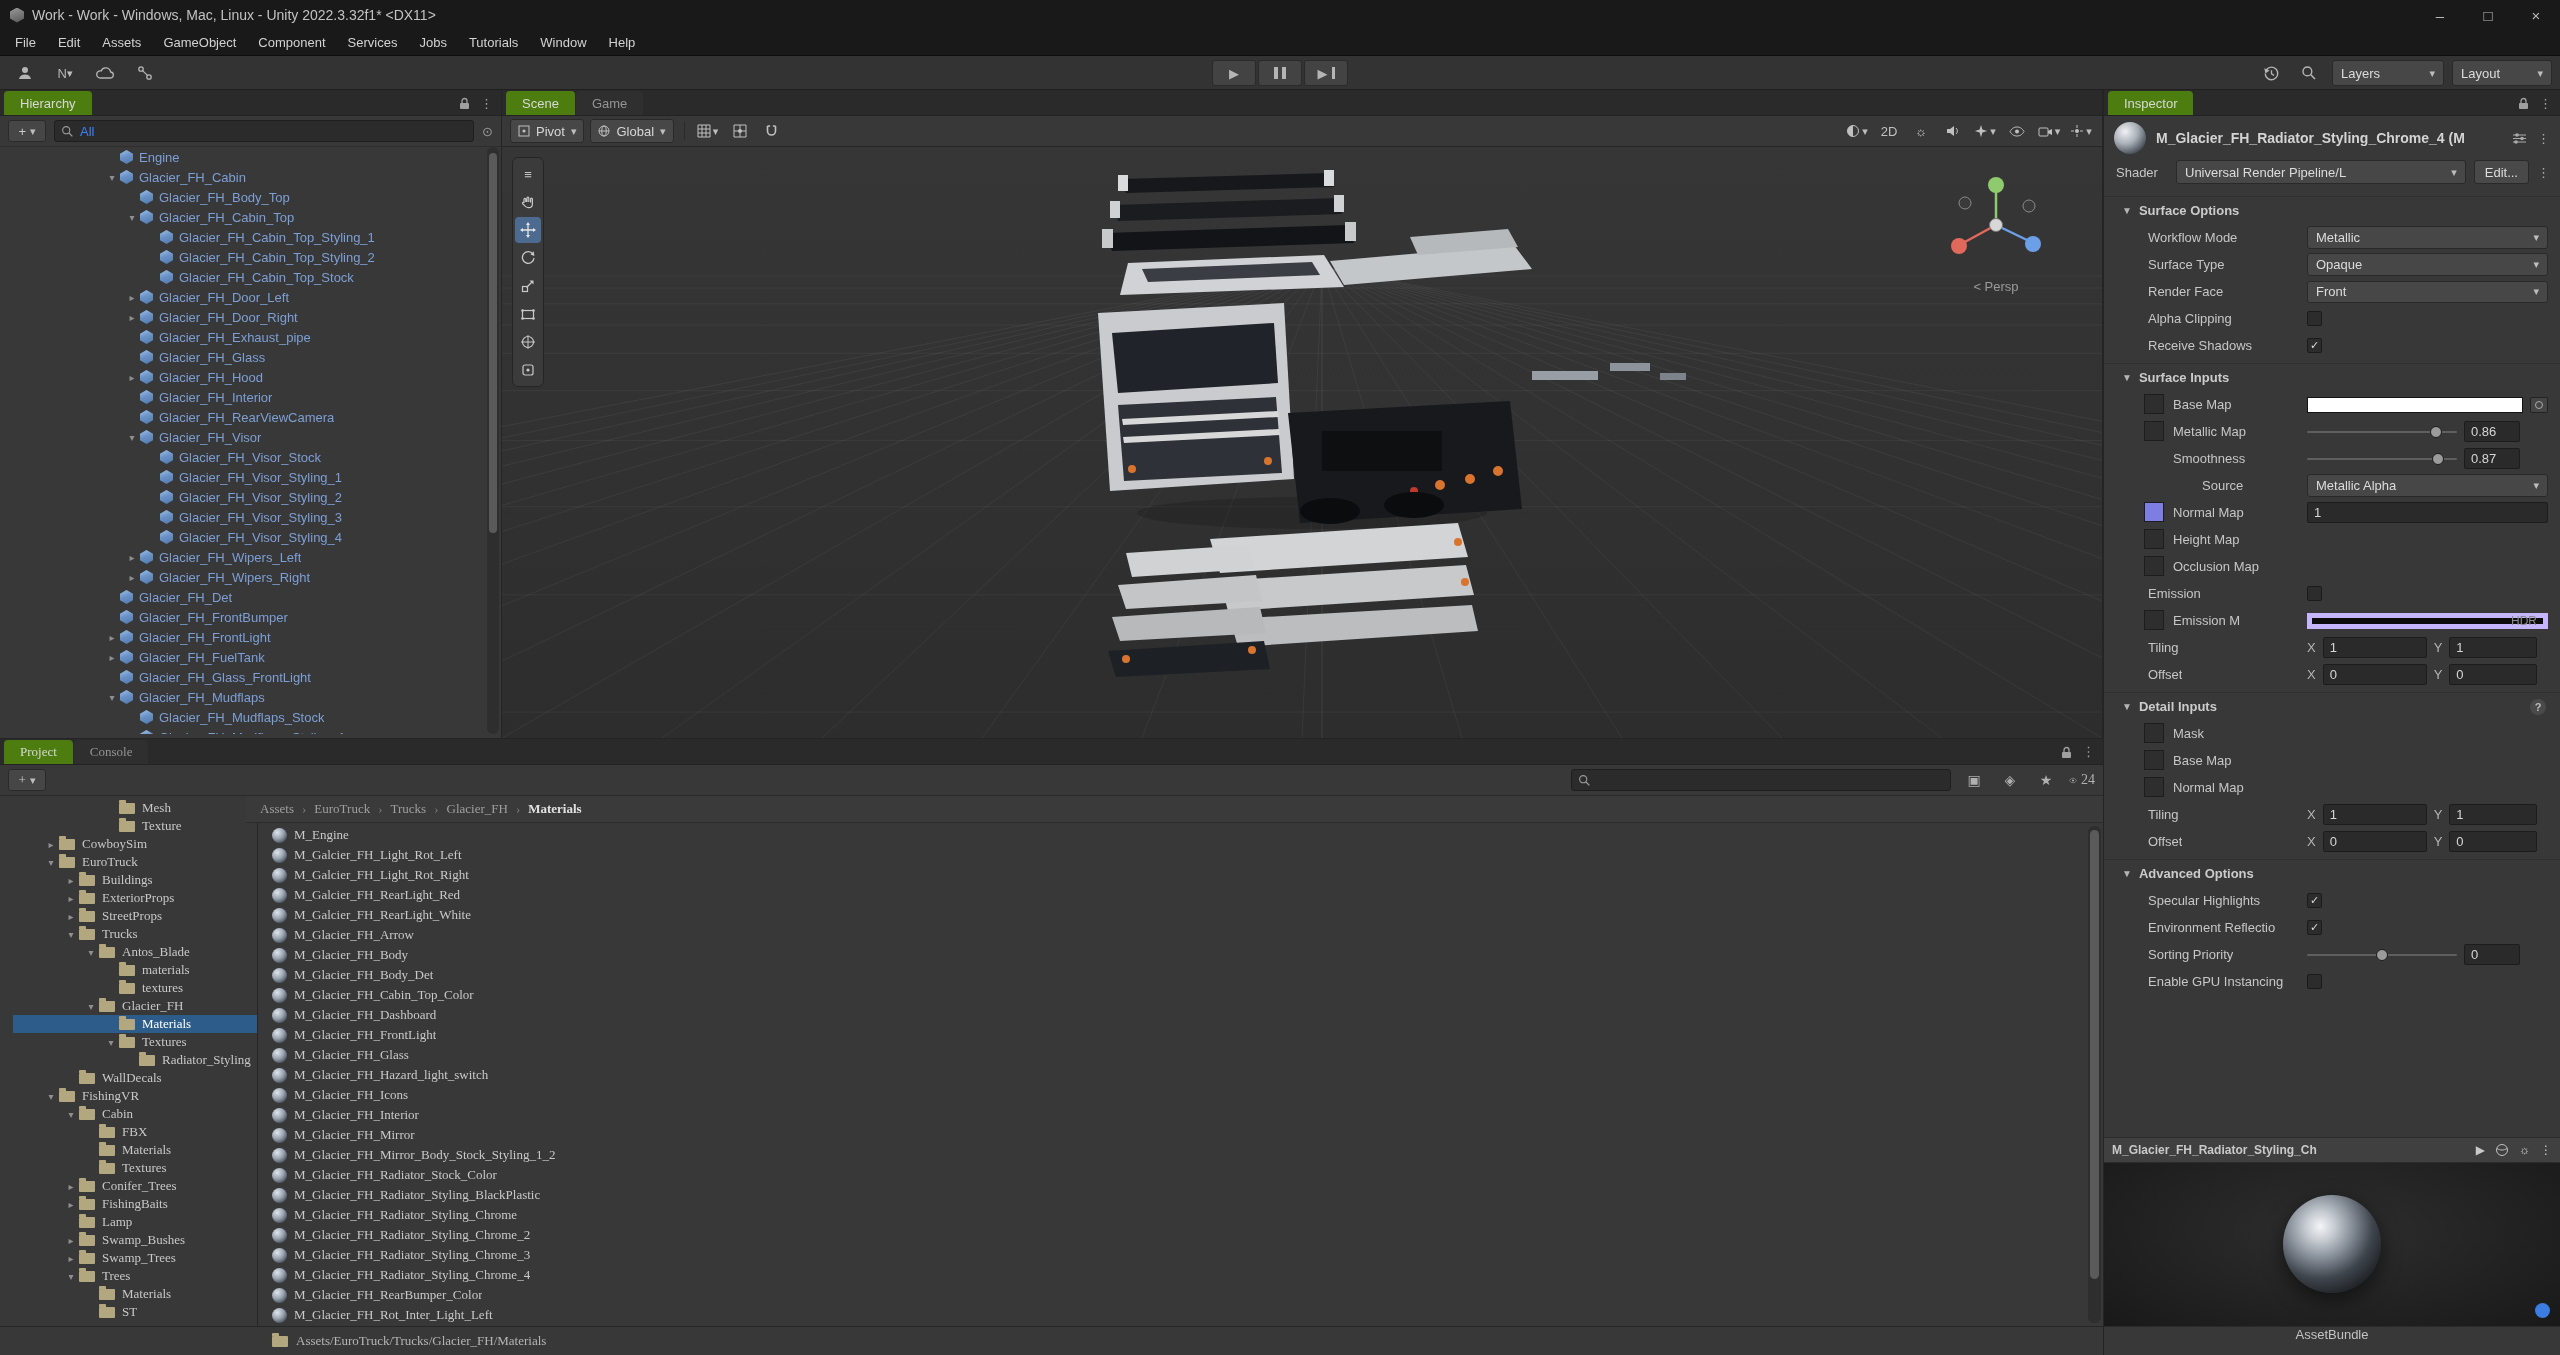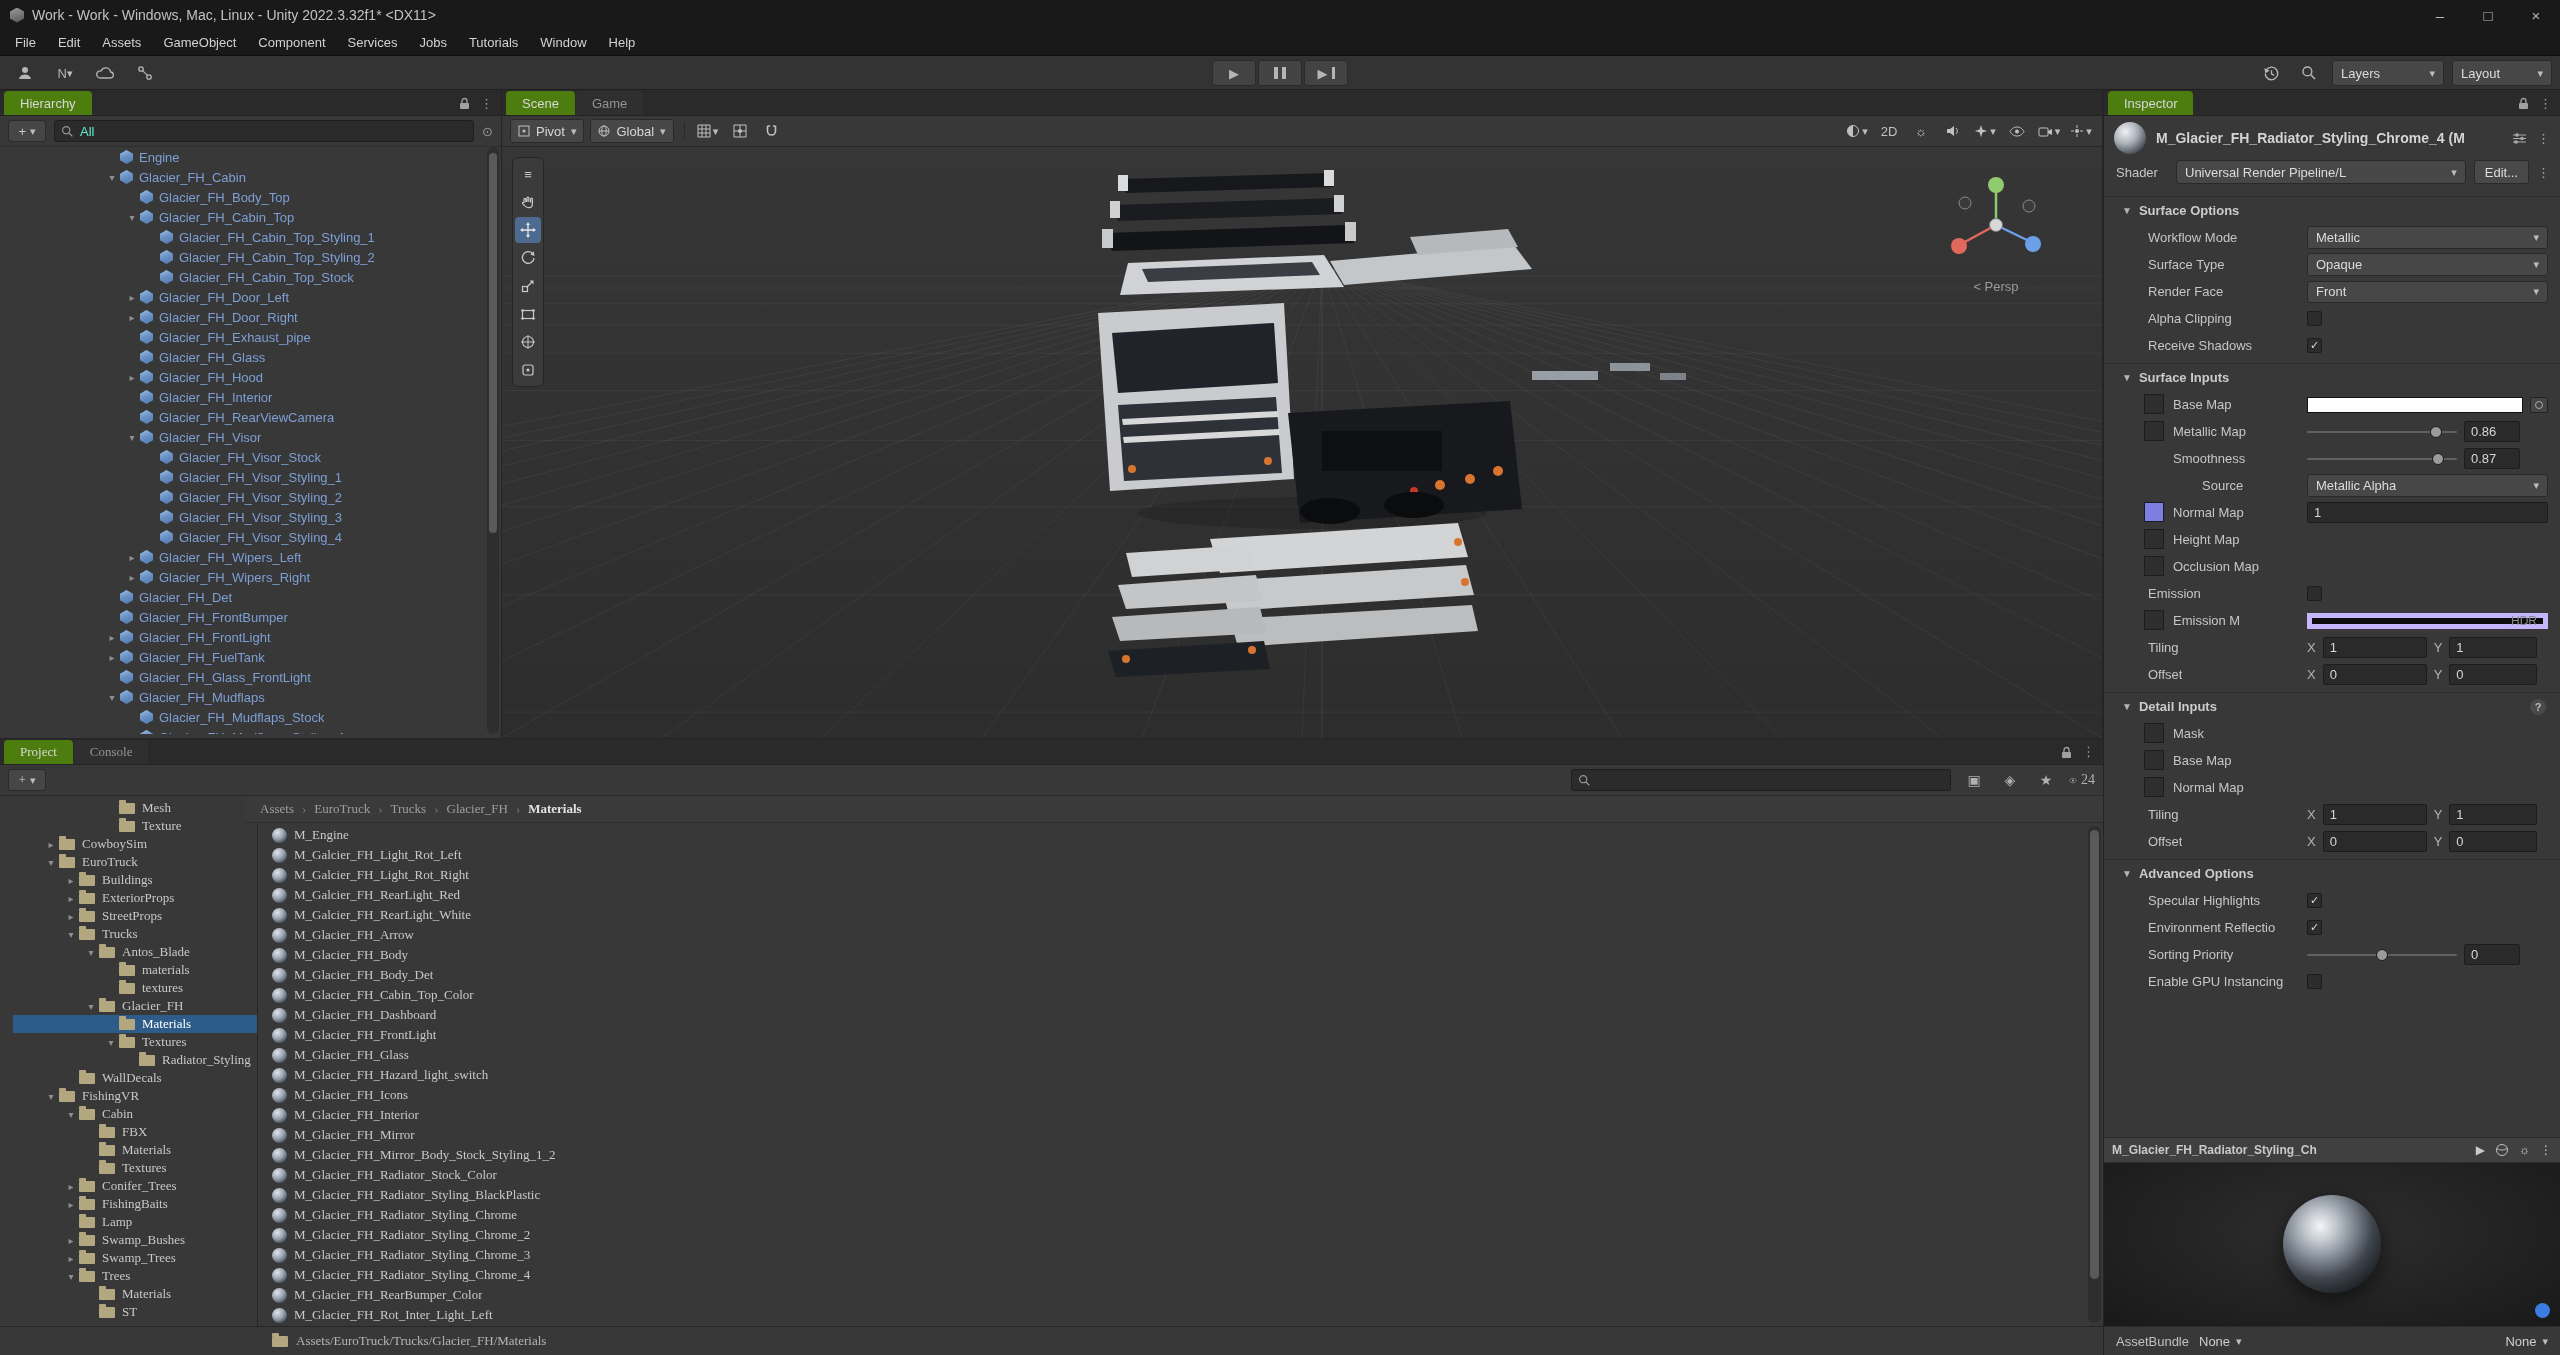--- a/index.html
+++ b/index.html
@@ -30,21 +30,21 @@
   .panel{position:absolute;background:#383838;}
   .tabstrip{height:26px;background:#2a2a2a;display:flex;align-items:flex-end;position:relative;border-bottom:1px solid #232323;padding-left:4px;}
   .tab{height:24px;padding:0 16px;display:flex;align-items:center;color:#949494;background:#2f2f2f;margin-right:1px;border-radius:4px 4px 0 0;}
   .tab.active{background:#4d7c0f;color:#d8d8d8;}
   .strip-icons{position:absolute;right:8px;top:0;height:26px;display:flex;align-items:center;gap:10px;color:#a0a0a0;}
 
   
   .hierarchy{left:0;top:90px;width:502px;height:648px;border-right:1px solid #242424;}
   .hsearch{height:31px;border-bottom:1px solid #2e2e2e;display:flex;align-items:center;padding:0 8px;gap:8px;}
   .plusbtn{width:38px;height:22px;background:#464646;border:1px solid #2a2a2a;border-radius:3px;display:flex;align-items:center;justify-content:center;gap:4px;color:#ccc;}
-  .searchfield{flex:1;height:22px;background:#2b2b2b;border:1px solid #1e1e1e;border-radius:3px;display:flex;align-items:center;padding:10px 6px;gap:6px;color:#5eead4;}
+  .searchfield{flex:1;height:22px;background:#2b2b2b;border:1px solid #1e1e1e;border-radius:3px;display:flex;align-items:center;padding:10px 6px;gap:6px;color:#3b82f6;}
   .tree{position:absolute;top:57px;bottom:4px;left:0;right:16px;overflow:hidden;}
   .trow{height:20px;display:flex;align-items:center;white-space:nowrap;color:#7d9fd6;}
   .trow .arrow{width:16px;text-align:center;color:#8f8f8f;font-size:10px;flex:none;}
   .tlabel{overflow:hidden;}
   .cube{width:13px;height:14px;margin-right:6px;flex:none;background:linear-gradient(160deg,#9ec1ea 0%,#6b93c7 45%,#4e77ab 100%);clip-path:polygon(50% 0,100% 27%,100% 73%,50% 100%,0 73%,0 27%);}
   .vscroll{position:absolute;right:2px;top:57px;bottom:4px;width:12px;background:#2e2e2e;border-radius:6px;}
   .vthumb{position:absolute;left:2px;right:2px;background:#5a5a5a;border-radius:5px;}
 
   
   .scene{left:502px;top:90px;width:1601px;height:648px;border-right:1px solid #242424;}
@@ -90,21 +90,21 @@
   .hdrbar{flex:1;height:16px;background:#0d0d0d;border:5px solid #c4b5fd;display:flex;align-items:center;justify-content:flex-end;padding-right:6px;color:#8a8a8a;font-size:12px;}
   .pickbtn{width:18px;height:16px;background:#454545;border:1px solid #222;border-radius:2px;display:flex;align-items:center;justify-content:center;flex:none;}
   .pickbtn i{width:8px;height:8px;border-radius:50%;border:1.5px solid #aaa;display:block;}
   .spacer{flex:1;}
   .preview-header{height:26px;background:#404040;border-top:1px solid #2b2b2b;border-bottom:1px solid #2b2b2b;display:flex;align-items:center;padding:0 8px;font-size:12px;color:#c9c9c9;gap:10px;}
   .ph-title{flex:1;white-space:nowrap;overflow:hidden;font-weight:bold;}
   .preview{height:163px;background:radial-gradient(ellipse at 50% 42%,#2e2e2e,#191919);position:relative;}
   .psphere{position:absolute;left:50%;top:32px;transform:translateX(-50%);width:98px;height:98px;border-radius:50%;
            background:radial-gradient(circle at 38% 32%,#f4f5f7 0%,#c7ccd2 16%,#8b939d 34%,#3f454d 58%,#101214 88%);box-shadow:0 6px 20px rgba(0,0,0,.55);}
   .sync-dot{position:absolute;right:10px;bottom:8px;width:15px;height:15px;border-radius:50%;background:#3b7de0;}
-  .assetbundle{height:29px;border-top:1px solid #2a2a2a;display:flex;align-items:center;gap:10px;padding:0 12px;color:#c2c2c2;}
+  .assetbundle{height:29px;border-top:1px solid #2a2a2a;display:flex;align-items:center;gap:10px;padding:0 12px;color:#c2c2c2;flex-direction:column;}
   .ab-dd{display:flex;align-items:center;gap:6px;color:#cfcfcf;}
   .ab-dd.right{margin-left:auto;}
 
   
   .project{left:0;top:738px;width:2103px;height:617px;border-top:1px solid #242424;font-family:Liberation Serif, serif;}
   .ptoolbar{height:31px;border-bottom:1px solid #2a2a2a;display:flex;align-items:center;padding:0 8px;gap:10px;}
   .ptoolbar .searchfield{flex:none;width:380px;margin-left:auto;}
   .picon{width:26px;height:22px;display:flex;align-items:center;justify-content:center;color:#b0b0b0;font-size:14px;gap:4px;}
   .pbody{position:absolute;top:57px;bottom:29px;left:0;right:0;}
   .ptree{position:absolute;left:0;top:0;bottom:0;width:245px;border-right:1px solid #262626;overflow:hidden;padding-top:3px;margin-left:13px;}

